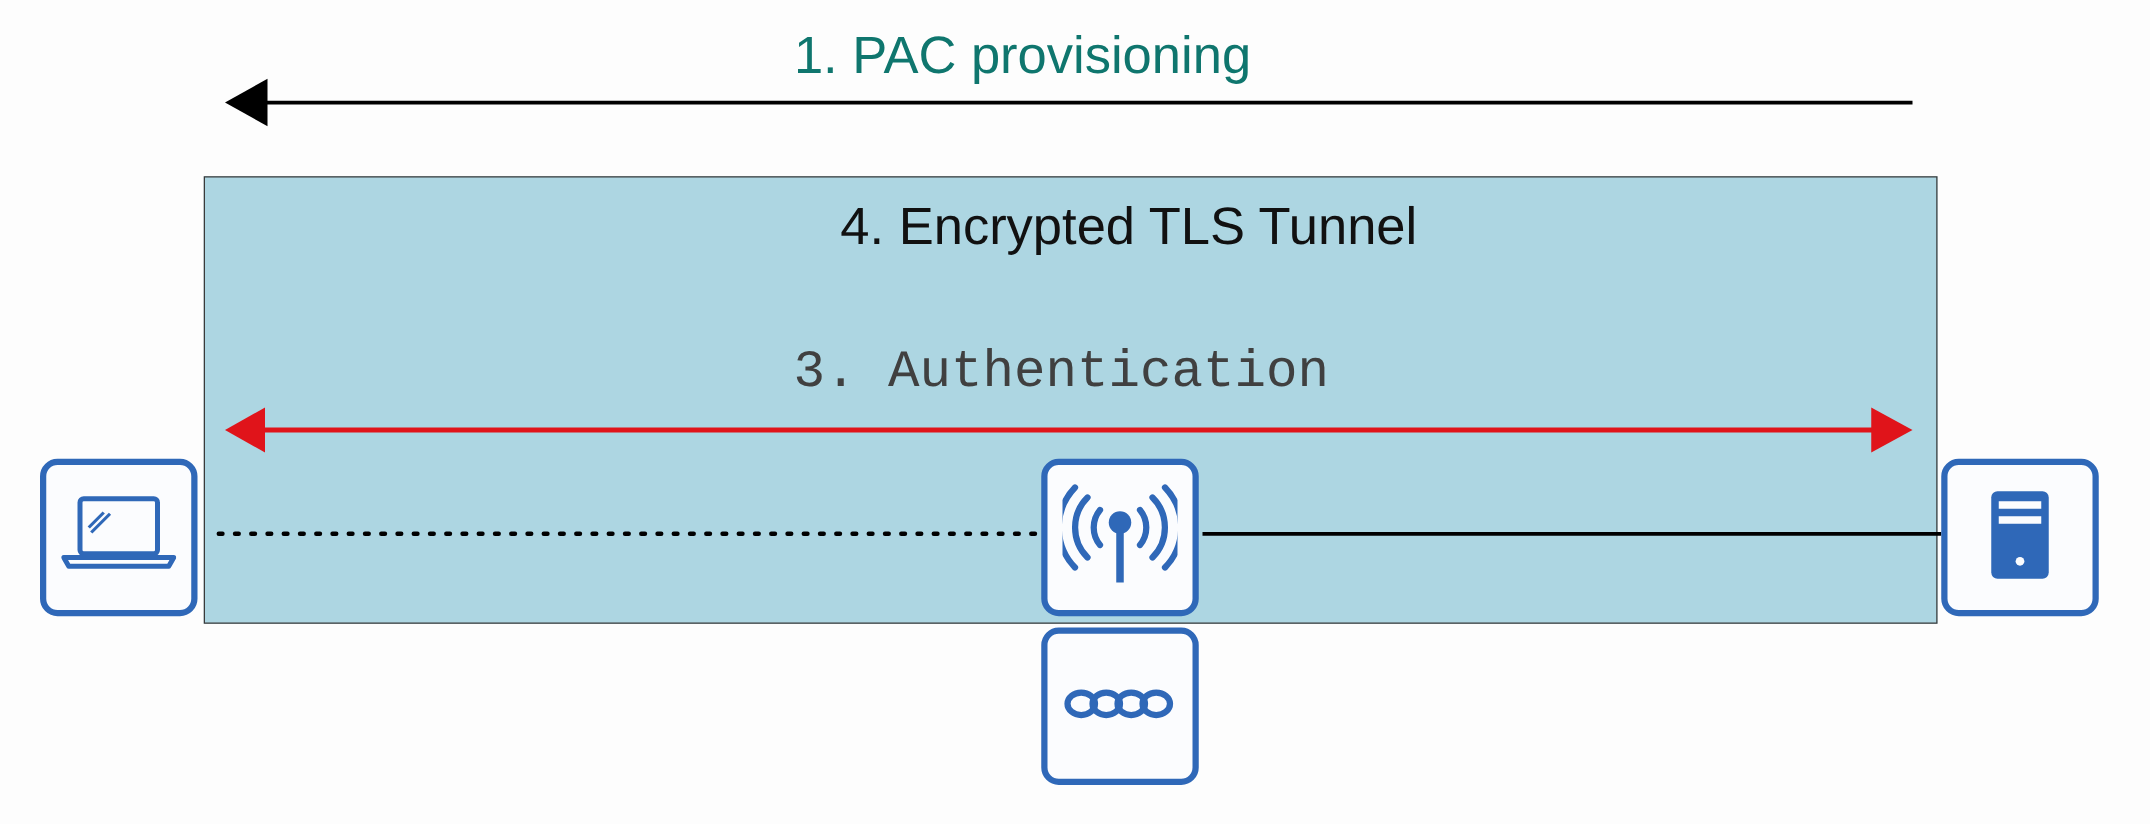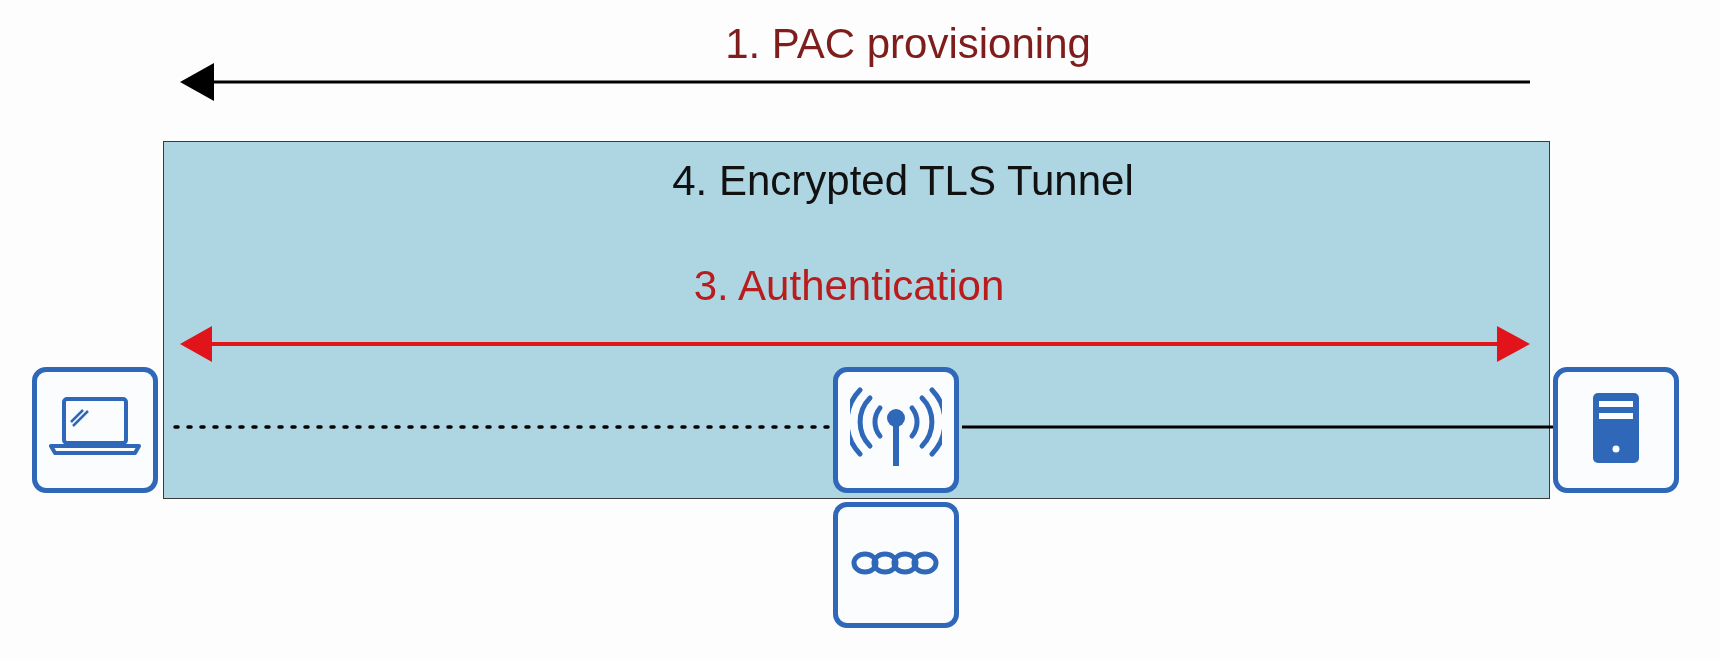--- a/index.html
+++ b/index.html
@@ -7,23 +7,23 @@
     width: 1720px; height: 659px; position: relative; overflow: hidden;
     background: #fdfdfd;
     font-family: "Liberation Sans", "DejaVu Sans", sans-serif;
   }
   .abs { position: absolute; }
   #tunnel {
     left: 163px; top: 141px; width: 1387px; height: 358px;
     background: #add6e2; border: 1.5px solid #3a3a3a; box-sizing: border-box;
   }
   .label { font-size: 42px; white-space: nowrap; transform: translateX(-50%); }
-  #lbl-pac { left: 908px; top: 20px; color: #7f1d1d; }
+  #lbl-pac { left: 818px; top: 20px; color: #0f766e; }
   #lbl-tunnel { left: 903px; top: 157px; color: #111; }
-  #lbl-auth { left: 849px; top: 262px; color: #b91c1c; }
+  #lbl-auth { left: 849px; top: 274px; color: #404040; font-family: Liberation Mono, monospace; }
   .node {
     width: 126px; height: 126px; box-sizing: border-box;
     border: 5px solid #2f68b8; border-radius: 14px; background: #fbfcfe;
     display: flex; align-items: center; justify-content: center;
   }
   #svg-lines { left: 0; top: 0; }
 </style>
 </head>
 <body>
 

